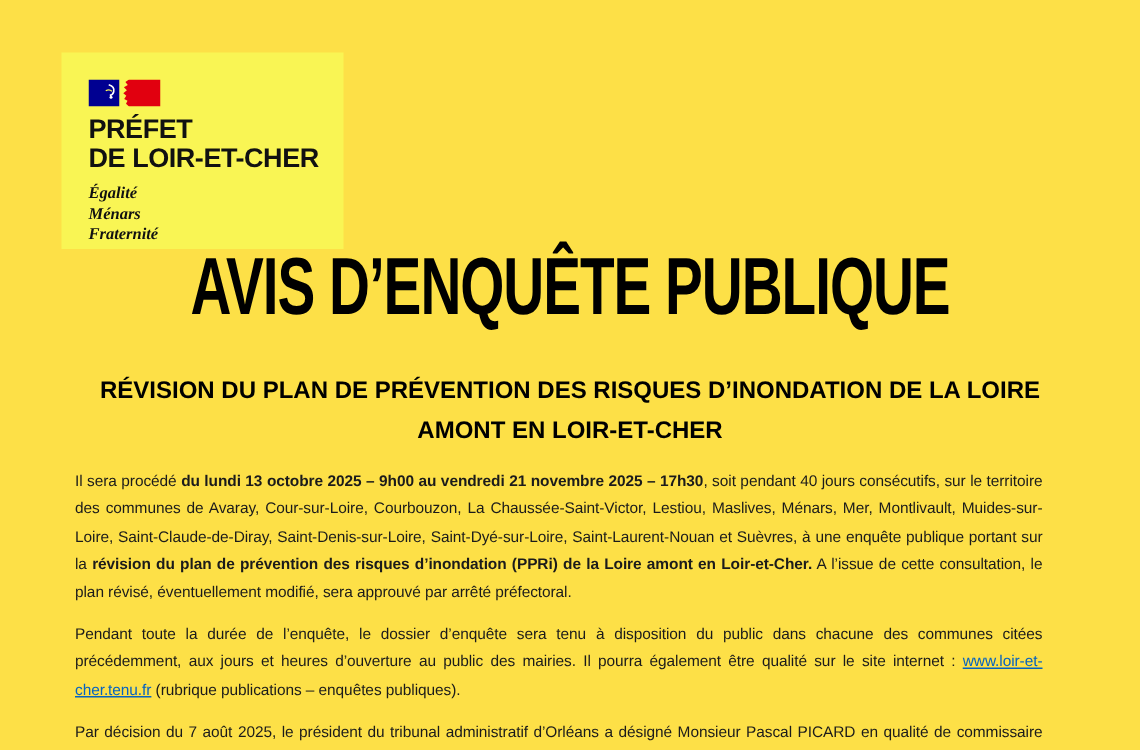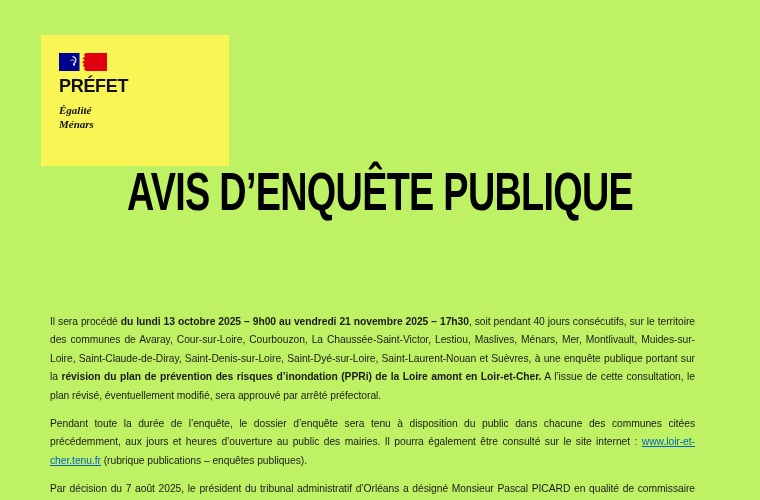--- a/index.html
+++ b/index.html
@@ -5,21 +5,21 @@
   :root{
     --yellow:#F9F554;
     --flag-blue:#000091;
     --flag-red:#E1000F;
     --link:#0563C1;
     --ink:#1b1b1b;
   }
   html,body{margin:0;padding:0;}
   body{width:760px;height:500px;overflow:hidden;background:#ffffff;
        font-family:"Liberation Sans", sans-serif;}
-  .page{position:relative;width:760px;height:500px;background:#bef264;}
+  .page{position:relative;width:760px;height:500px;background:#fde047;}
 
   
   .logo-block{
     position:absolute;left:41px;top:35px;width:188px;height:131px;
     background:var(--yellow);box-sizing:border-box;padding:18px 0 0 18px;
   }
   .flag{display:block;margin-bottom:6px;}
   .prefet-line{
     font-weight:700;font-size:18px;line-height:19px;color:#111;
     letter-spacing:-0.3px;
@@ -61,32 +61,35 @@
   <div class="logo-block">
     <svg class="flag" width="48" height="18" viewBox="0 0 48 18" aria-hidden="true">
       <rect x="0" y="0" width="20.5" height="18" fill="#000091"></rect>
       <rect x="27" y="0" width="21" height="18" fill="#E1000F"></rect>
       <path d="M27,0 L24.6,1.6 L26.2,3.6 L23.6,5.2 L25.6,7.2 L23.2,9.2 L25.2,10.8 L23.8,13 L26,14.2 L25,16.2 L27,18 Z" fill="#E1000F"></path>
       <path d="M13.5,3.5 C16,4.2 17.3,6 16.8,8.2 C16.5,9.6 15.4,10.4 14.2,10.6" stroke="#ffffff" stroke-width="1.1" fill="none"></path>
       <path d="M11.5,7.5 C12.8,6.8 14.6,6.9 15.6,7.9" stroke="#F9F554" stroke-width="0.9" fill="none"></path>
       <circle cx="15" cy="11.8" r="1" fill="#ffffff"></circle>
     </svg>
     <div class="prefet-line">PRÉFET</div>
+    <div class="prefet-line">DE LOIR-ET-CHER</div>
     <div class="motto">
       <div>Égalité</div>
       <div>Ménars</div>
+      <div>Fraternité</div>
     </div>
   </div>
 
   <h1 class="title">AVIS D’ENQUÊTE PUBLIQUE</h1>
 
+  <h2 class="subtitle">RÉVISION DU PLAN DE PRÉVENTION DES RISQUES D’INONDATION DE LA LOIRE AMONT EN LOIR-ET-CHER</h2>
 
   <div class="body-text">
     <p>
       <span>Il sera procédé </span><b>du lundi 13 octobre 2025 – 9h00 au vendredi 21 novembre 2025 – 17h30</b><span>, soit pendant 40 jours consécutifs, sur le territoire des communes de Avaray, Cour-sur-Loire, Courbouzon, La Chaussée-Saint-Victor, Lestiou, Maslives, Ménars, Mer, Montlivault, Muides-sur-Loire, Saint-Claude-de-Diray, Saint-Denis-sur-Loire, Saint-Dyé-sur-Loire, Saint-Laurent-Nouan et Suèvres, à une enquête publique portant sur la </span><b>révision du plan de prévention des risques d’inondation (PPRi) de la Loire amont en Loir-et-Cher.</b><span> A l’issue de cette consultation, le plan révisé, éventuellement modifié, sera approuvé par arrêté préfectoral.</span>
     </p>
     <p>
-      <span>Pendant toute la durée de l’enquête, le dossier d’enquête sera tenu à disposition du public dans chacune des communes citées précédemment, aux jours et heures d’ouverture au public des mairies. Il pourra également être consulté sur le site internet : </span><a class="weblink">www.loir-et-cher.tenu.fr</a><span> (rubrique publications – enquêtes publiques).</span>
+      <span>Pendant toute la durée de l’enquête, le dossier d’enquête sera tenu à disposition du public dans chacune des communes citées précédemment, aux jours et heures d’ouverture au public des mairies. Il pourra également être qualité sur le site internet : </span><a class="weblink">www.loir-et-cher.tenu.fr</a><span> (rubrique publications – enquêtes publiques).</span>
     </p>
     <p>Par décision du 7 août 2025, le président du tribunal administratif d’Orléans a désigné Monsieur Pascal PICARD en qualité de commissaire enquêteur, et Monsieur Jean-Jacques ROUSSEAU en qualité de commissaire enquêteur suppléant. Le commissaire enquêteur se tiendra à la disposition du public lors des permanences suivantes :</p>
   </div>
 
 </div>
 
 </body></html>

